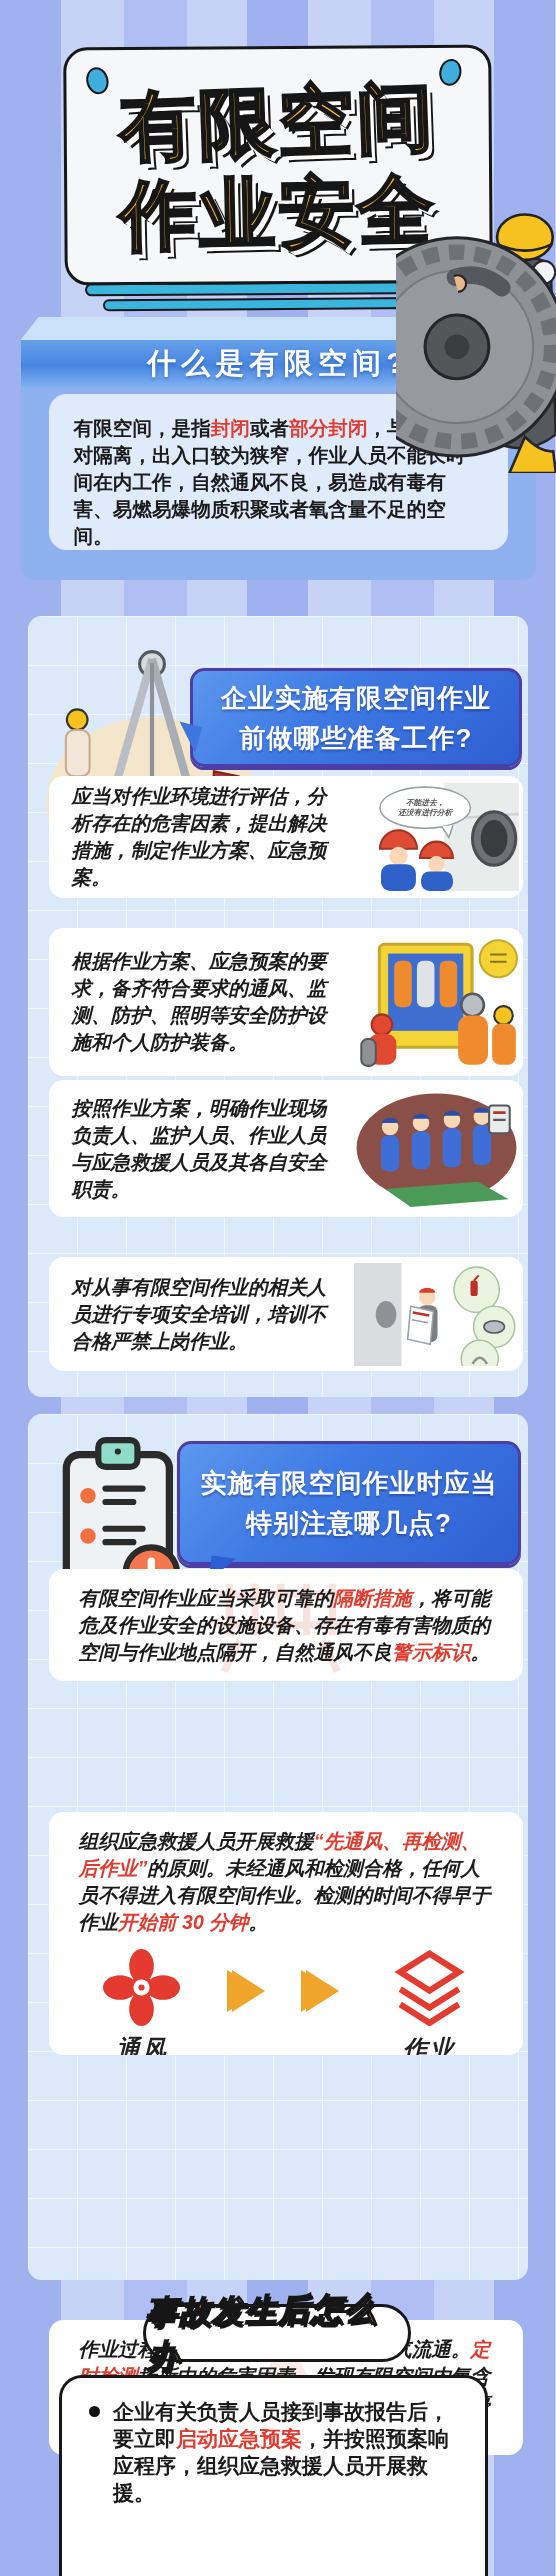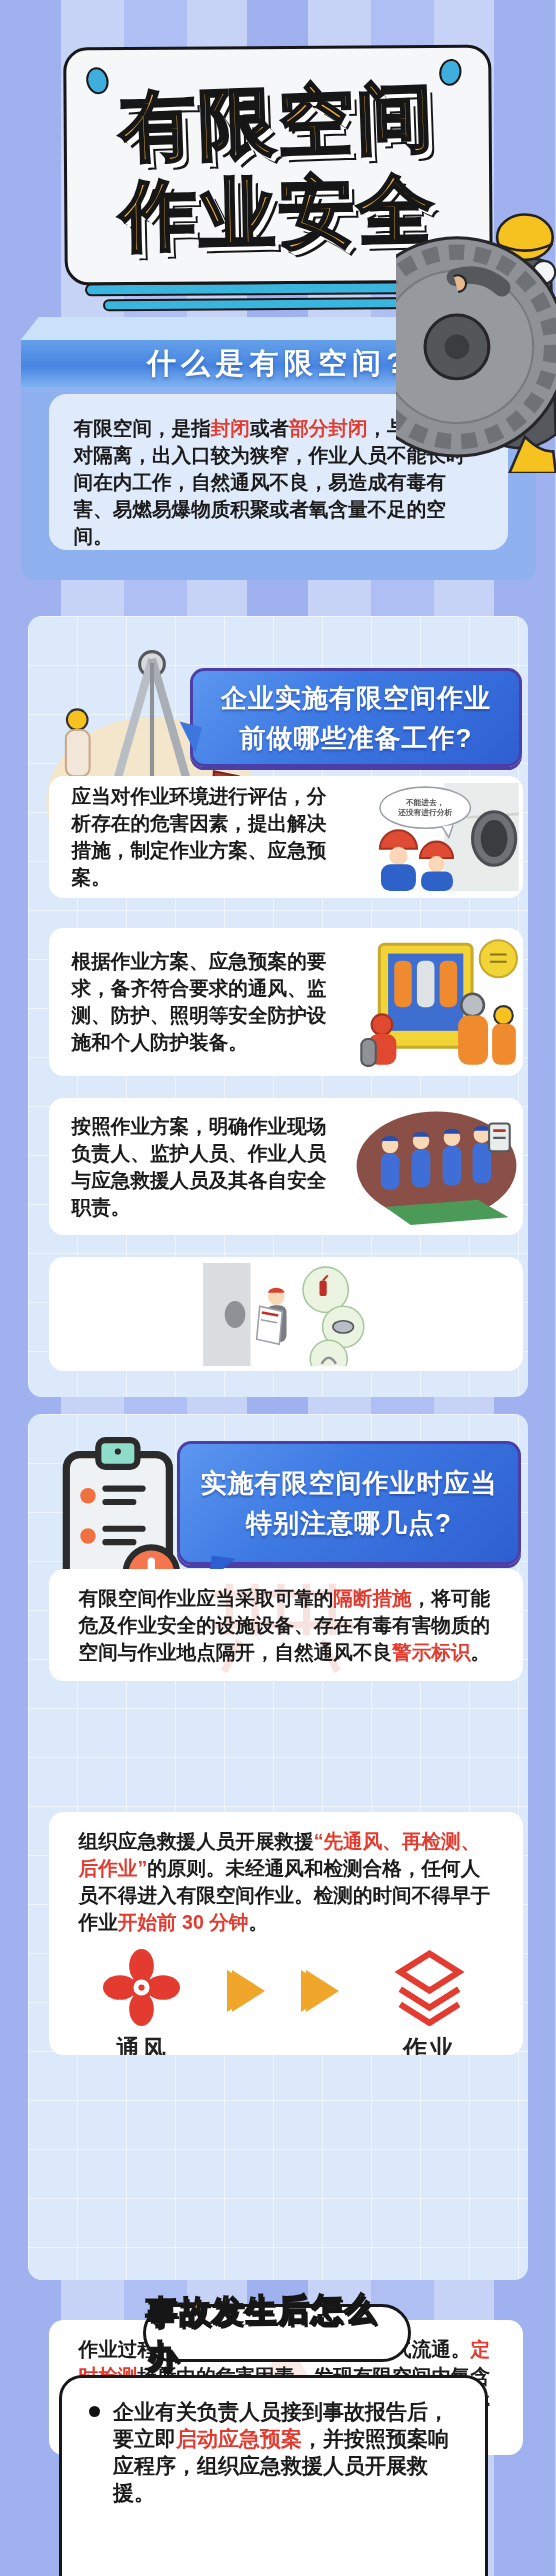--- a/index.html
+++ b/index.html
@@ -69,27 +69,27 @@
     letter-spacing:1px; text-shadow:0 1.5px 2.1px rgba(20,40,120,.4); white-space:nowrap; }
   .bubble::after{ content:""; position:absolute; }
   .s2-bubble{ left:162px; top:28px; width:332px; height:99px;margin-top:24px; }
   .s2-bubble::after{ left:-17.5px; bottom:13.4px; border-top:27px solid #3E76E0;
     border-left:23px solid transparent; transform:rotate(14deg); }
   .s3-bubble{ left:149px; top:27px; width:344px; height:124px; }
   .s3-bubble::after{ left:30px; bottom:-20.6px; border-top:26px solid #2E5FD2;
     border-right:24px solid transparent; transform:rotate(8deg); }
 
   .card{ position:absolute; left:20.6px; width:474px; background:#fff; border-radius:14.4px;
-    overflow:hidden; }
+    overflow:hidden;font-style:italic; }
   .card-row{ display:flex; height:100%; align-items:center; }
   .card-text{ padding:13.4px 5.2px 13.4px 23px; flex:0 0 301px; }
   .card-illo{ flex:1; height:100%; display:flex; align-items:center; justify-content:center;text-align:right; }
   .cardA{ top:160px; height:122px; }
   .cardB{ top:312px; height:148px; }
-  .cardC{ top:482px; height:137px; }
+  .cardC{ top:464px; height:137px; }
   .cardD{ top:641px; height:114px; }
 
   .wide-card{ padding:15.5px 30px 13.4px 30px; position:relative; }
   .c1{ top:155px; height:112px; }
   .c2{ top:286px; height:243px; }
   .c3{ top:551px; height:135px; }
   .watermark{ position:absolute; left:50%; top:50%; transform:translate(-50%,-50%);
     opacity:.28; pointer-events:none; }
   .wide-card .body-text{ position:relative; }
 
@@ -98,21 +98,21 @@
     justify-content:space-between; padding:0 14.4px; }
   .proc-step{ display:flex; flex-direction:column; align-items:center; width:98px; }
   .proc-label{ font-size:24px; font-weight:700; color:#222; margin-top:7.2px; letter-spacing:2.1px;}
   .arrow-shape{ width:0; height:0; border-left:33px solid #F0A62B;
     border-top:21.6px solid transparent; border-bottom:21.6px solid transparent;
     margin-bottom:31px; filter:drop-shadow(-4.1px 0 0 #F0A62B); }
 
   
   .s4-pill{ position:absolute; left:143px; top:2304px; width:268px; height:58px;
     background:#fff; border:3.6px solid #17171a; border-radius:31px; z-index:4;
-    display:flex; align-items:center; justify-content:flex-start; }
+    display:flex; align-items:center; justify-content:flex-start;font-style:italic; }
   .s4-pill-text{ font-size:32px; font-weight:900; color:#F8B637; letter-spacing:1px;
     -webkit-text-stroke:1.5px #161616; text-shadow:2.1px 2.6px 0 #161616; transform:rotate(-1deg);}
   .s4-card{ position:absolute; left:59px; top:2375px; width:429px; height:390px;
     background:#fff; border:3.6px solid #17171a; border-radius:23px; z-index:3;
     padding:19.6px 24px 10.3px 24px; }
   .s4-item{ position:relative; padding-left:27px; margin-bottom:6.2px;
     font-size:21px; line-height:27px; font-weight:700; color:#1b1b1b; }
   .s4-item::before{ content:""; position:absolute; left:3.1px; top:8.2px; width:11.3px; height:11.3px;
     border-radius:50%; background:#111; }
 
@@ -256,20 +256,21 @@
             <rect x="262" y="28" width="40" height="54" rx="6" fill="#E8ECEA" stroke="#55585C" stroke-width="4"></rect>
             <line x1="270" y1="42" x2="294" y2="42" stroke="#B3352C" stroke-width="5"></line>
             <line x1="270" y1="56" x2="294" y2="56" stroke="#55585C" stroke-width="4"></line>
           </svg>
         </div>
       </div>
     </div>
 
     <div class="card cardD">
       <div class="card-row">
+        <div class="card-text body-text"><span>对从事有限空间作业的相关人员进行专项安全培训，培训不合格严禁上岗作业。</span></div>
         <div class="card-illo">
           <svg width="165" height="103" viewBox="0 0 320 200">
             <rect x="0" y="0" width="92" height="200" fill="#D9DDDF"></rect>
             <ellipse cx="62" cy="100" rx="20" ry="26" fill="#8E9296"></ellipse>
             <circle cx="142" cy="66" r="16" fill="#F8D8B5"></circle>
             <path d="M126 58 a16 10 0 0 1 32 0 z" fill="#D8402E"></path>
             <rect x="124" y="82" width="38" height="72" rx="14" fill="#7A7E83"></rect>
             <path d="M110 84 l44 10 l-6 64 l-44 -10 z" fill="#fff" stroke="#9aa0a6" stroke-width="3"></path>
             <line x1="114" y1="96" x2="146" y2="102" stroke="#C03028" stroke-width="5"></line>
             <line x1="112" y1="110" x2="144" y2="116" stroke="#9aa0a6" stroke-width="3"></line>

